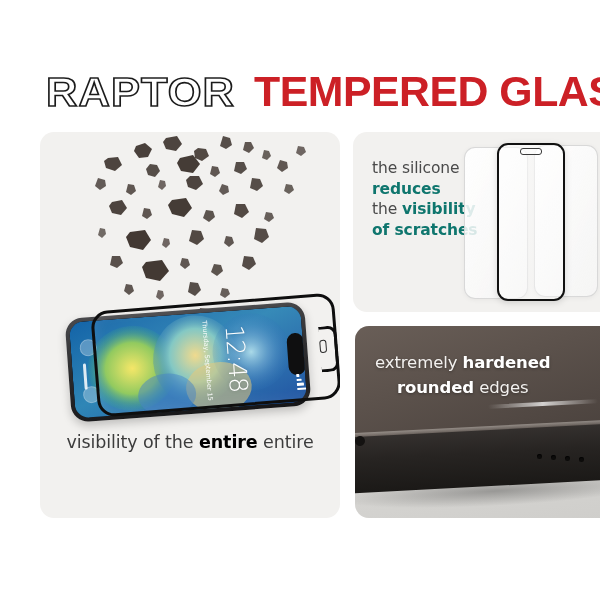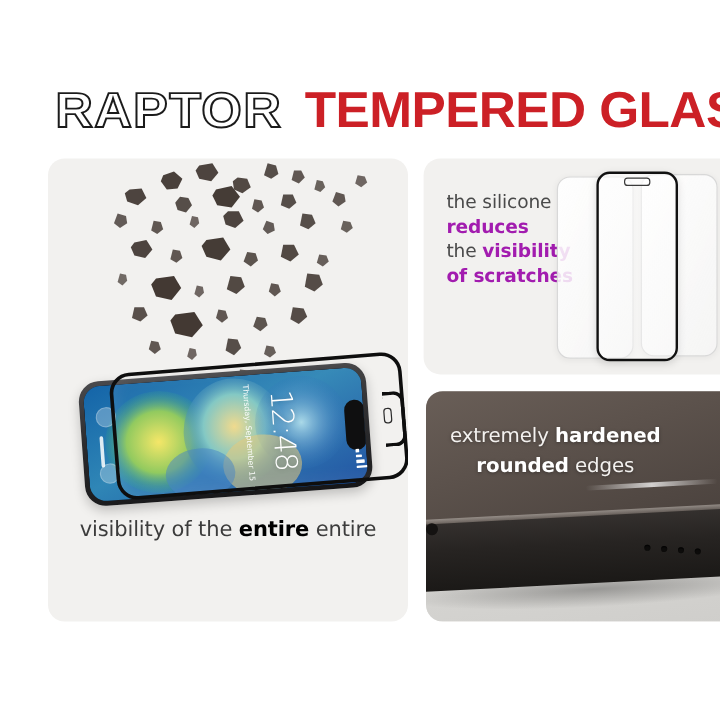--- a/index.html
+++ b/index.html
@@ -70,21 +70,21 @@
   .cap-left b{font-weight:700;color:#000000;}
 
   .cap-tr{
     position:absolute;left:19px;top:26px;
     font-family:"DejaVu Sans", sans-serif;
     font-size:15.5px;
     line-height:20.5px;
     color:#4a4a4a;
     letter-spacing:-0.1px;
   }
-  .cap-tr b{font-weight:700;color:#a21caf;}
+  .cap-tr b{font-weight:700;color:#0f766e;}
 
   .cap-br{
     position:absolute;left:20px;top:24px;
     font-family:"DejaVu Sans", sans-serif;
     font-size:16.5px;
     line-height:25px;
     color:#f3f1ef;
     letter-spacing:-0.1px;
     z-index:6;
     text-shadow:0 1px 3px rgba(0,0,0,.35);

